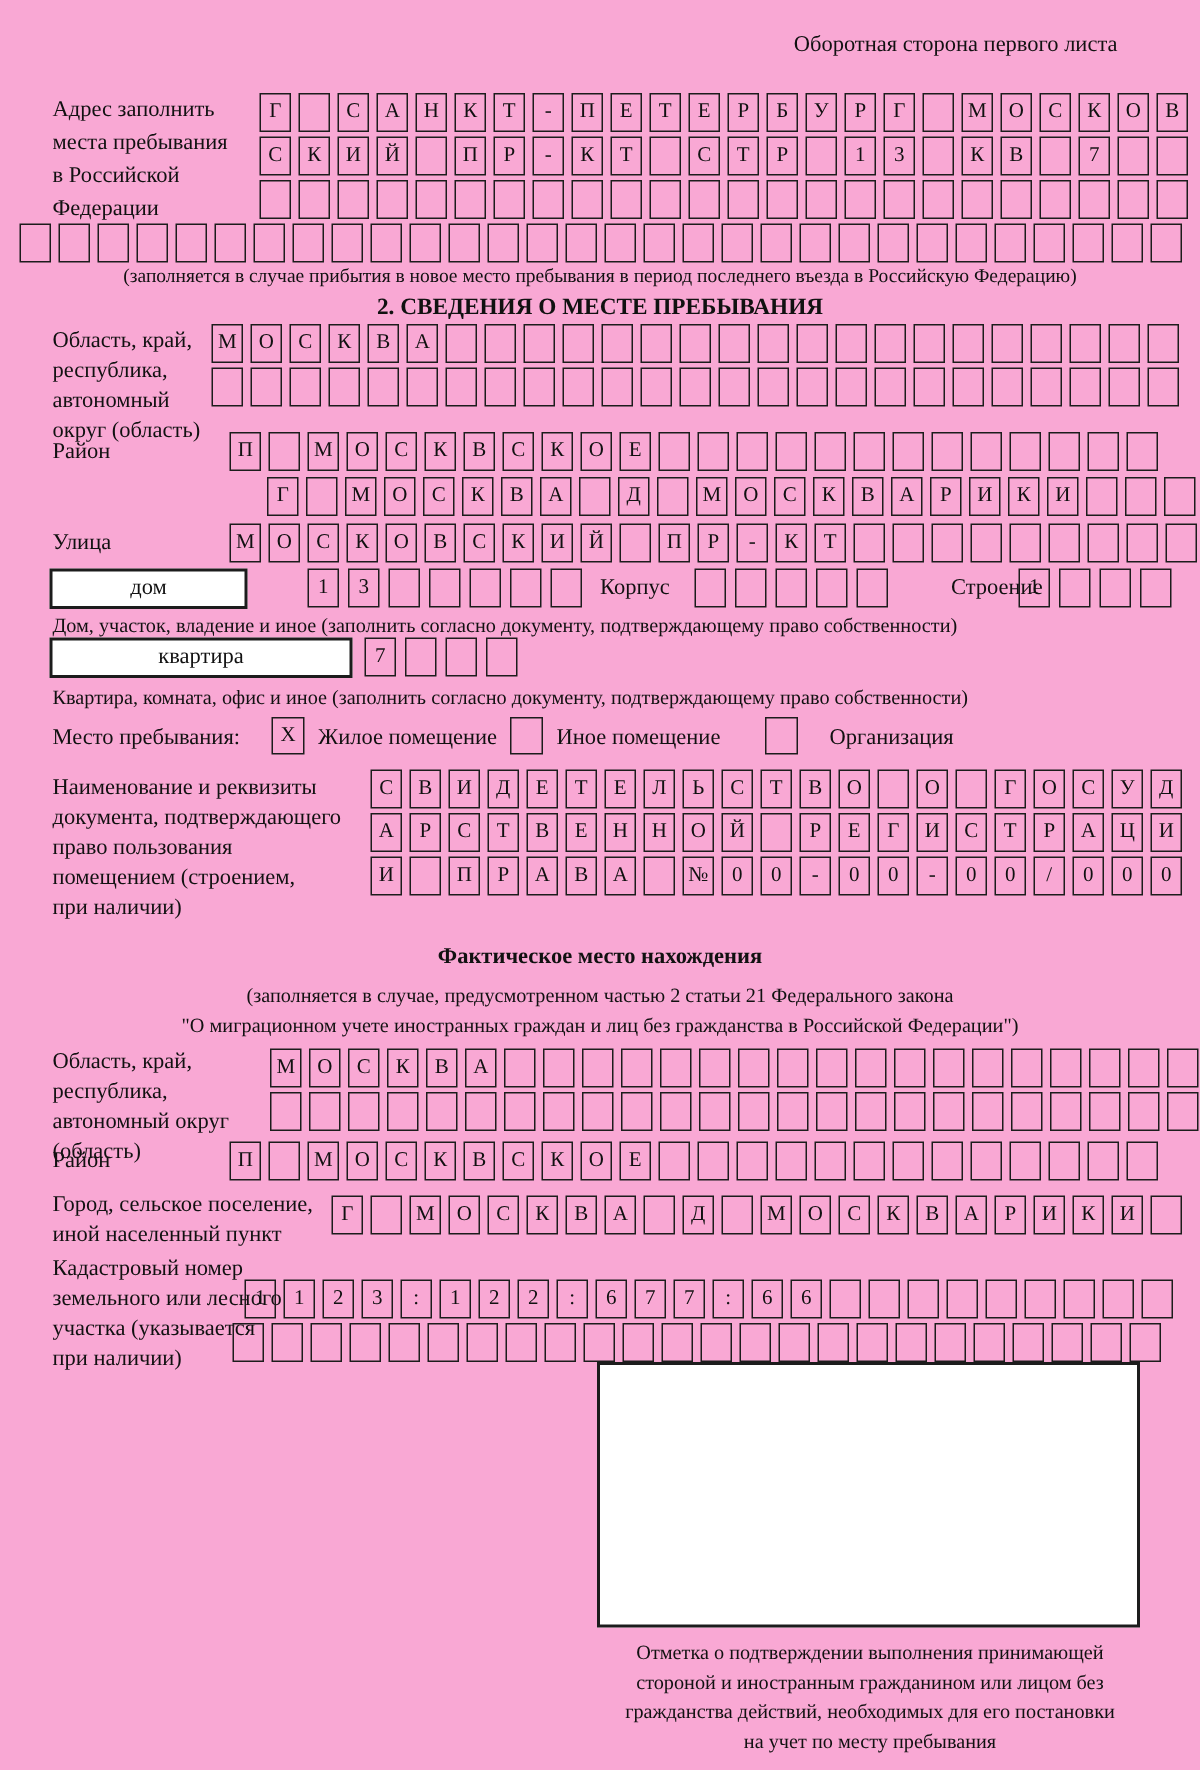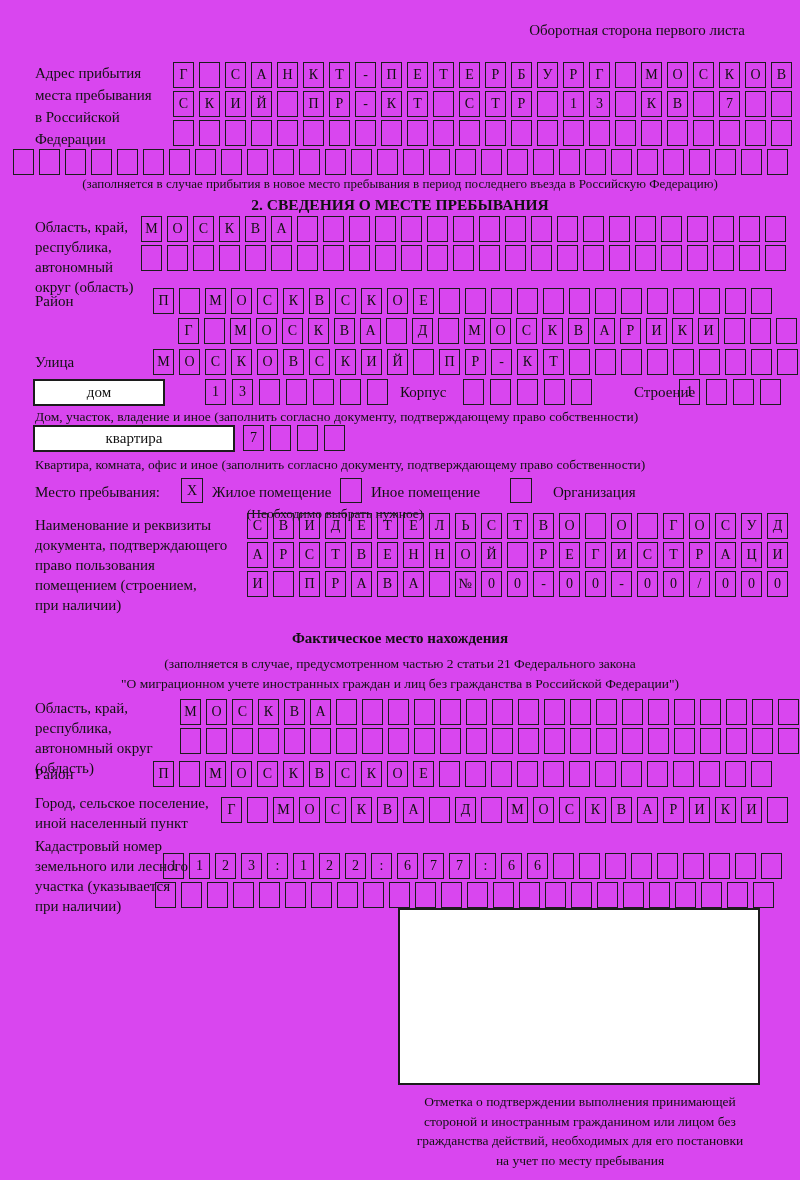--- a/index.html
+++ b/index.html
@@ -1,17 +1,17 @@
 <!DOCTYPE html>
 <html><head>
 <meta charset="utf-8">
 <style>
   html,body{margin:0;padding:0;background:#fff;}
   .page{
-    position:relative;width:800px;height:1180px;background:#d946ef;
+    position:relative;width:800px;height:1180px;background:#f9a8d4;
     font-family:"Liberation Serif","DejaVu Serif",serif;color:#111;overflow:hidden;
   }
   .abs{position:absolute;}
   .lbl{font-size:15px;line-height:20px;color:#111;}
   .lbl.lh22{line-height:22px;}
   .pagenote{font-size:15px;}
   .heading{width:800px;text-align:center;font-weight:bold;font-size:15.5px;}
   .caption{font-size:13px;color:#111;}
   .capcenter{width:800px;text-align:center;}
   .cells{white-space:nowrap;display:flex;}
@@ -35,21 +35,21 @@
   .notes{font-size:13.5px;line-height:20px;}
 </style>
 </head>
 <body>
 
 <div class="page">
 
   <div class="abs pagenote" style="top:22px;right:55px;">Оборотная сторона первого листа</div>
 
   <div class="abs lbl lh22" style="left:35px;top:62px;width:145px;">
-    <div>Адрес прибытия</div>
+    <div>Адрес заполнить</div>
     <div>места пребывания</div>
     <div>в Российской</div>
     <div>Федерации</div>
   </div>
   <div class="abs cells" style="left:173px;top:62px;">
       <span class="cell">Г</span>
       <span class="cell"></span>
       <span class="cell">С</span>
       <span class="cell">А</span>
       <span class="cell">Н</span>
@@ -342,21 +342,20 @@
     </div>
   <div class="abs caption" style="left:35px;top:457px;font-size:13.5px;">Квартира, комната, офис и иное (заполнить согласно документу, подтверждающему право собственности)</div>
 
   <div class="abs lbl" style="left:35px;top:482px;">Место пребывания:</div>
   <span class="abs checkbox" style="left:181px;top:478px;">X</span>
   <div class="abs lbl" style="left:212px;top:482px;">Жилое помещение</div>
   <span class="abs checkbox" style="left:340px;top:478px;"></span>
   <div class="abs lbl" style="left:371px;top:482px;">Иное помещение</div>
   <span class="abs checkbox" style="left:510px;top:478px;"></span>
   <div class="abs lbl" style="left:553px;top:482px;">Организация</div>
-  <div class="abs caption" style="left:160px;top:506px;width:350px;text-align:center;font-size:13.5px;">(Необходимо выбрать нужное)</div>
 
   <div class="abs lbl" style="left:35px;top:515px;width:210px;">
     <div>Наименование и реквизиты</div>
     <div>документа, подтверждающего</div>
     <div>право пользования</div>
     <div>помещением (строением,</div>
     <div>при наличии)</div>
   </div>
   <div class="abs cells" style="left:247px;top:513px;">
       <span class="cell">С</span>

